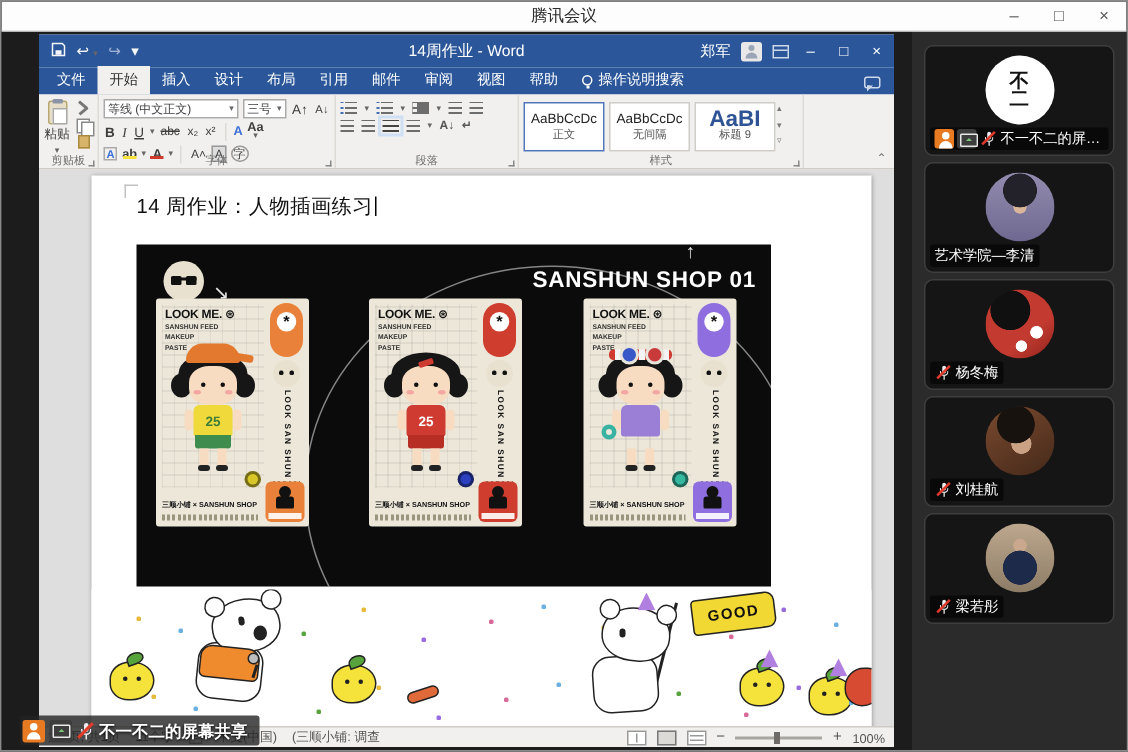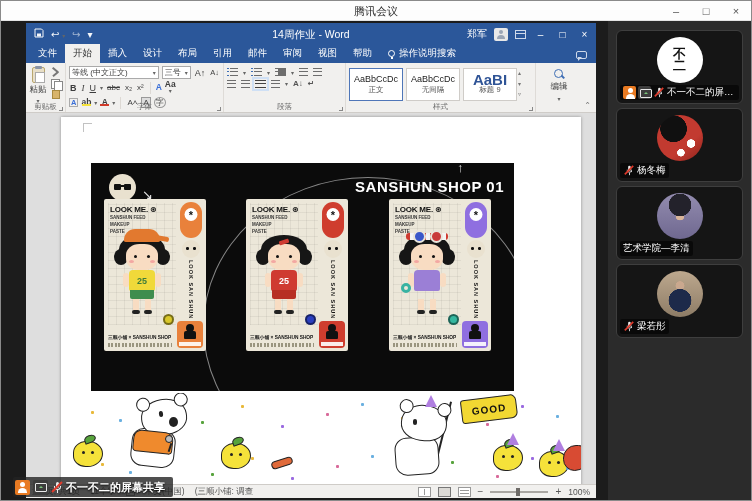--- a/index.html
+++ b/index.html
@@ -410,34 +410,28 @@
             <div class="stscroll">
                 <span>▴</span>
                 <span>▾</span>
                 <span>▿</span>
               </div>
           </div>
           <div class="rglabel">样式</div>
           <span class="dlaunch"></span>
         </div>
 
-        <div class="rgroup" style="border-right:none">
-          <div class="editg">
-            <span class="mag"></span>
-            <span style="font-size:8.5px">编辑</span>
-            <span class="car2">▾</span>
-          </div>
-        </div>
 
         <span class="rcollapse">⌃</span>
       </div>
 
       <div class="w-doc">
         <div class="page">
           <span class="cornermark"></span>
+          <div class="heading"><span>14 周作业：人物插画练习</span><span class="caret"></span></div>
 
           <div class="poster">
             <div class="ell"></div>
             <div class="pface"></div>
             <div class="parrow">↘</div>
             <div class="uarrow">↑</div>
             <div class="ptitle">SANSHUN SHOP 01</div>
             <div class="cards">
                 <div class="card v0">
     <div class="cmain">
@@ -633,36 +627,47 @@
     <div class="tlabel">
       <span class="hostb"></span>
       <span class="shareb"></span>
       <span class="mic">
                 <i></i>
                 <u></u>
               </span>
       <span class="pname">不一不二的屏幕共享</span>
     </div>
   </div>
+          <div class="tile av-liqing">
+    <div class="avatar"></div>
+    <div class="tlabel">
+
+      <span class="pname">艺术学院—李清</span>
+    </div>
+  </div>
           <div class="tile av-yang">
     <div class="avatar"></div>
     <div class="tlabel">
 
       <span class="mic">
                 <i></i>
                 <u></u>
               </span>
       <span class="pname">杨冬梅</span>
     </div>
   </div>
-          <div class="tile av-liqing">
+          <div class="tile av-liugui">
     <div class="avatar"></div>
     <div class="tlabel">
 
-      <span class="pname">艺术学院—李清</span>
+      <span class="mic">
+                <i></i>
+                <u></u>
+              </span>
+      <span class="pname">刘桂航</span>
     </div>
   </div>
           <div class="tile av-liang">
     <div class="avatar"></div>
     <div class="tlabel">
 
       <span class="mic">
                 <i></i>
                 <u></u>
               </span>

